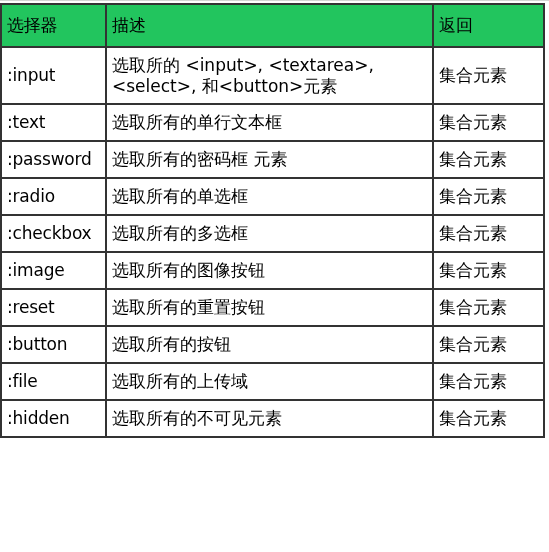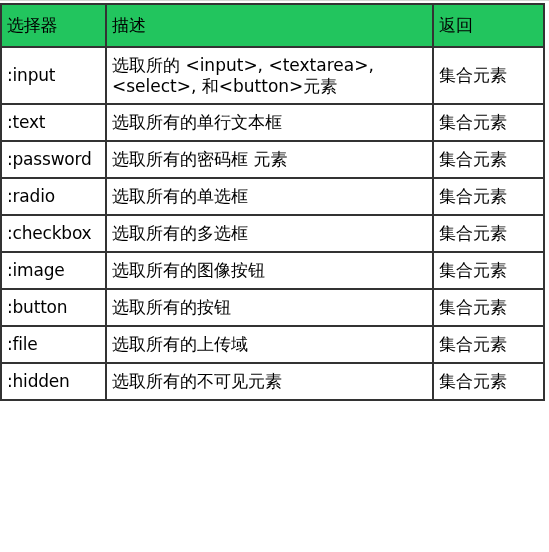--- a/index.html
+++ b/index.html
@@ -151,20 +151,25 @@
             <td class="cell-selector">:checkbox</td>
             <td class="cell-desc">选取所有的多选框</td>
             <td class="cell-return">集合元素</td>
           </tr>
           <tr>
             <td class="cell-selector">:image</td>
             <td class="cell-desc">选取所有的图像按钮</td>
             <td class="cell-return">集合元素</td>
           </tr>
           <tr>
+            <td class="cell-selector">:reset</td>
+            <td class="cell-desc">选取所有的重置按钮</td>
+            <td class="cell-return">集合元素</td>
+          </tr>
+          <tr>
             <td class="cell-selector">:button</td>
             <td class="cell-desc">选取所有的按钮</td>
             <td class="cell-return">集合元素</td>
           </tr>
           <tr>
             <td class="cell-selector">:file</td>
             <td class="cell-desc">选取所有的上传域</td>
             <td class="cell-return">集合元素</td>
           </tr>
           <tr>

